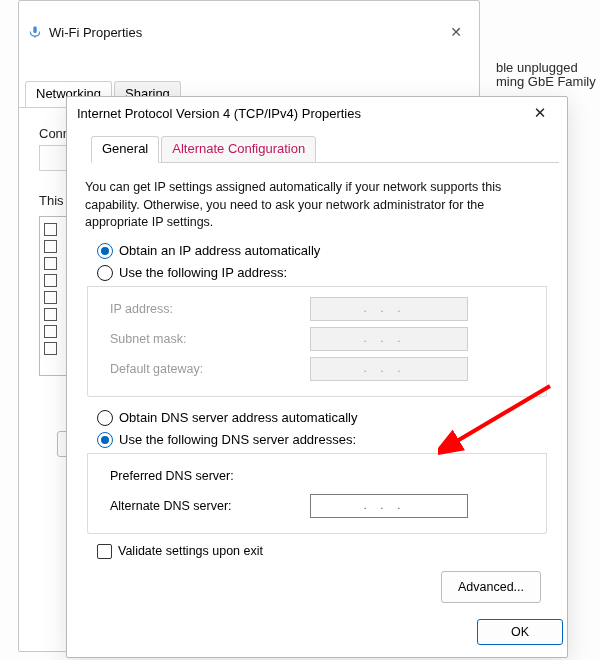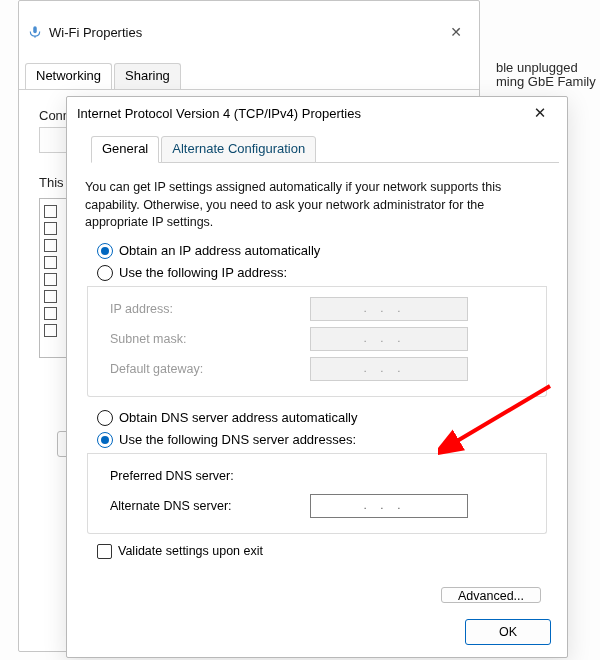--- a/index.html
+++ b/index.html
@@ -2,53 +2,53 @@
 <html><head>
 <meta charset="utf-8">
 <style>
   html,body{margin:0;padding:0;width:600px;height:660px;overflow:hidden;background:#fdfdfd;font-family:"Segoe UI",Tahoma,sans-serif;font-size:12.5px;color:#000}
   .bg-text{position:absolute;color:#2a2a2a;font-size:13px}
   
   .wifi-win{position:absolute;left:18px;top:0;width:460px;height:650px;background:#fff;border:1px solid #c5c5c5;border-radius:2px}
   .wifi-title{display:flex;align-items:center;height:30px;padding:16px 8px;font-size:13px;color:#111}
   .wifi-title .mic{width:16px;height:16px;margin-right:6px;display:inline-flex;align-items:center;justify-content:center}
   .wifi-title .close{margin-left:auto;width:30px;text-align:center;color:#555;font-size:14px}
-  .wifi-tabs{display:flex;height:26px;font-size:13px;border-bottom:1px solid #d0d0d0;padding-left:6px}
+  .wifi-tabs{display:flex;height:26px;font-size:13px;margin-top:18px;border-bottom:1px solid #d0d0d0;padding-left:6px}
   .wifi-tab{padding:4px 10px;border:1px solid #d0d0d0;border-bottom:none;background:#fff;margin-right:2px;border-radius:3px 3px 0 0}
   .wifi-tab.inactive{background:#f4f4f4}
   .wifi-body{padding:18px 20px;color:#222;font-size:13px}
   .wifi-field{margin-top:4px;border:1px solid #cfcfcf;background:#fdfdfd;height:24px;width:380px;display:flex;align-items:center;padding-left:6px}
   .wifi-listbox{margin-top:8px;border:1px solid #bababa;width:380px;height:150px;background:#fff;padding:4px}
   .wifi-listbox .row{height:17px;display:flex;align-items:center}
   .chk{width:11px;height:11px;border:1px solid #555;margin-right:6px}
   .wifi-btn{position:absolute;left:38px;top:430px;width:90px;height:26px;border:1px solid #bcbcbc;background:#fdfdfd;border-radius:3px;color:#c0c0c0;font-size:12.5px}
   
   .ip-win{position:absolute;left:66px;top:96px;width:500px;height:560px;background:#fff;border:1px solid #b8b8b8;border-radius:2px;box-shadow:0 6px 24px rgba(0,0,0,.12)}
   .ip-titlebar{display:flex;align-items:center;height:32px;padding:0 10px;font-size:13px}
   .ip-titlebar .close{margin-left:auto;width:34px;text-align:center;font-size:15px;color:#222}
   .ip-tabs{display:flex;height:27px;border-bottom:1px solid #d0d0d0;margin:6px 8px 0 24px;font-size:13px}
   .ip-tab{padding:4px 10px;border:1px solid #d0d0d0;border-bottom:1px solid #fff;background:#fff;border-radius:3px 3px 0 0;margin-right:2px;position:relative;top:1px}
-  .ip-tab.inactive{background:#f7f7f7;border-bottom:1px solid #d0d0d0;color:#0c4a6e}
+  .ip-tab.inactive{background:#f7f7f7;border-bottom:1px solid #d0d0d0;color:#be185d}
   .ip-desc{padding:16px 18px 8px 18px;line-height:1.4;color:#111}
   .radio-row{display:flex;align-items:center;padding:3px 0 3px 30px;font-size:13px}
   .radio{width:14px;height:14px;border:1.5px solid #1a1a1a;border-radius:50%;margin-right:6px;display:inline-flex;align-items:center;justify-content:center}
   .radio.checked{border-color:#0067c0}
   .radio.checked::after{content:"";width:8px;height:8px;border-radius:50%;background:#0067c0}
   .group{margin:2px 20px 10px 20px;border:1px solid #dcdcdc;border-top:none;border-radius:0 0 3px 3px;padding:8px 10px 12px 10px;position:relative}
   .group::before{content:"";position:absolute;left:0;right:0;top:0;border-top:1px solid #dcdcdc}
   .field-row{display:flex;align-items:center;height:30px;padding-left:12px}
   .field-label{width:200px;color:#9a9a9a}
   .field-label.enabled{color:#000}
   .ip-input{width:156px;height:22px;border:1px solid #cfcfcf;background:#f2f2f2;display:flex;align-items:center;justify-content:center;letter-spacing:4px;color:#777;font-family:inherit;font-size:12.5px}
   .ip-input.enabled{background:#fff;border:1px solid #7a7a7a;color:#000}
   .dots{letter-spacing:14px;font-size:10px;color:#888}
   .validate-row{display:flex;align-items:center;margin:8px 0 0 30px}
   .checkbox{width:13px;height:13px;border:1.5px solid #333;border-radius:2px;margin-right:6px}
-  .adv-btn{position:absolute;right:26px;bottom:54px;width:100px;height:16px;border:1px solid #bcbcbc;background:#fdfdfd;border-radius:3px;font-size:12.5px}
-  .footer{position:absolute;right:16px;bottom:12px;display:flex;gap:8px}
+  .adv-btn{position:absolute;right:26px;bottom:54px;width:100px;height:32px;border:1px solid #bcbcbc;background:#fdfdfd;border-radius:3px;font-size:12.5px}
+  .footer{position:absolute;right:4px;bottom:12px;display:flex;gap:8px}
   .win-btn{width:86px;height:26px;border:1px solid #bcbcbc;background:#fdfdfd;border-radius:3px;font-size:12.5px}
   .win-btn.primary{border-color:#0067c0}
   
   .arrow{position:absolute;left:438px;top:380px;pointer-events:none}
 </style>
 </head>
 <body>
 
 <div class="bg-text" style="left:496px;top:60px">ble unplugged</div>
 <div class="bg-text" style="left:496px;top:74px">ming GbE Family</div>

